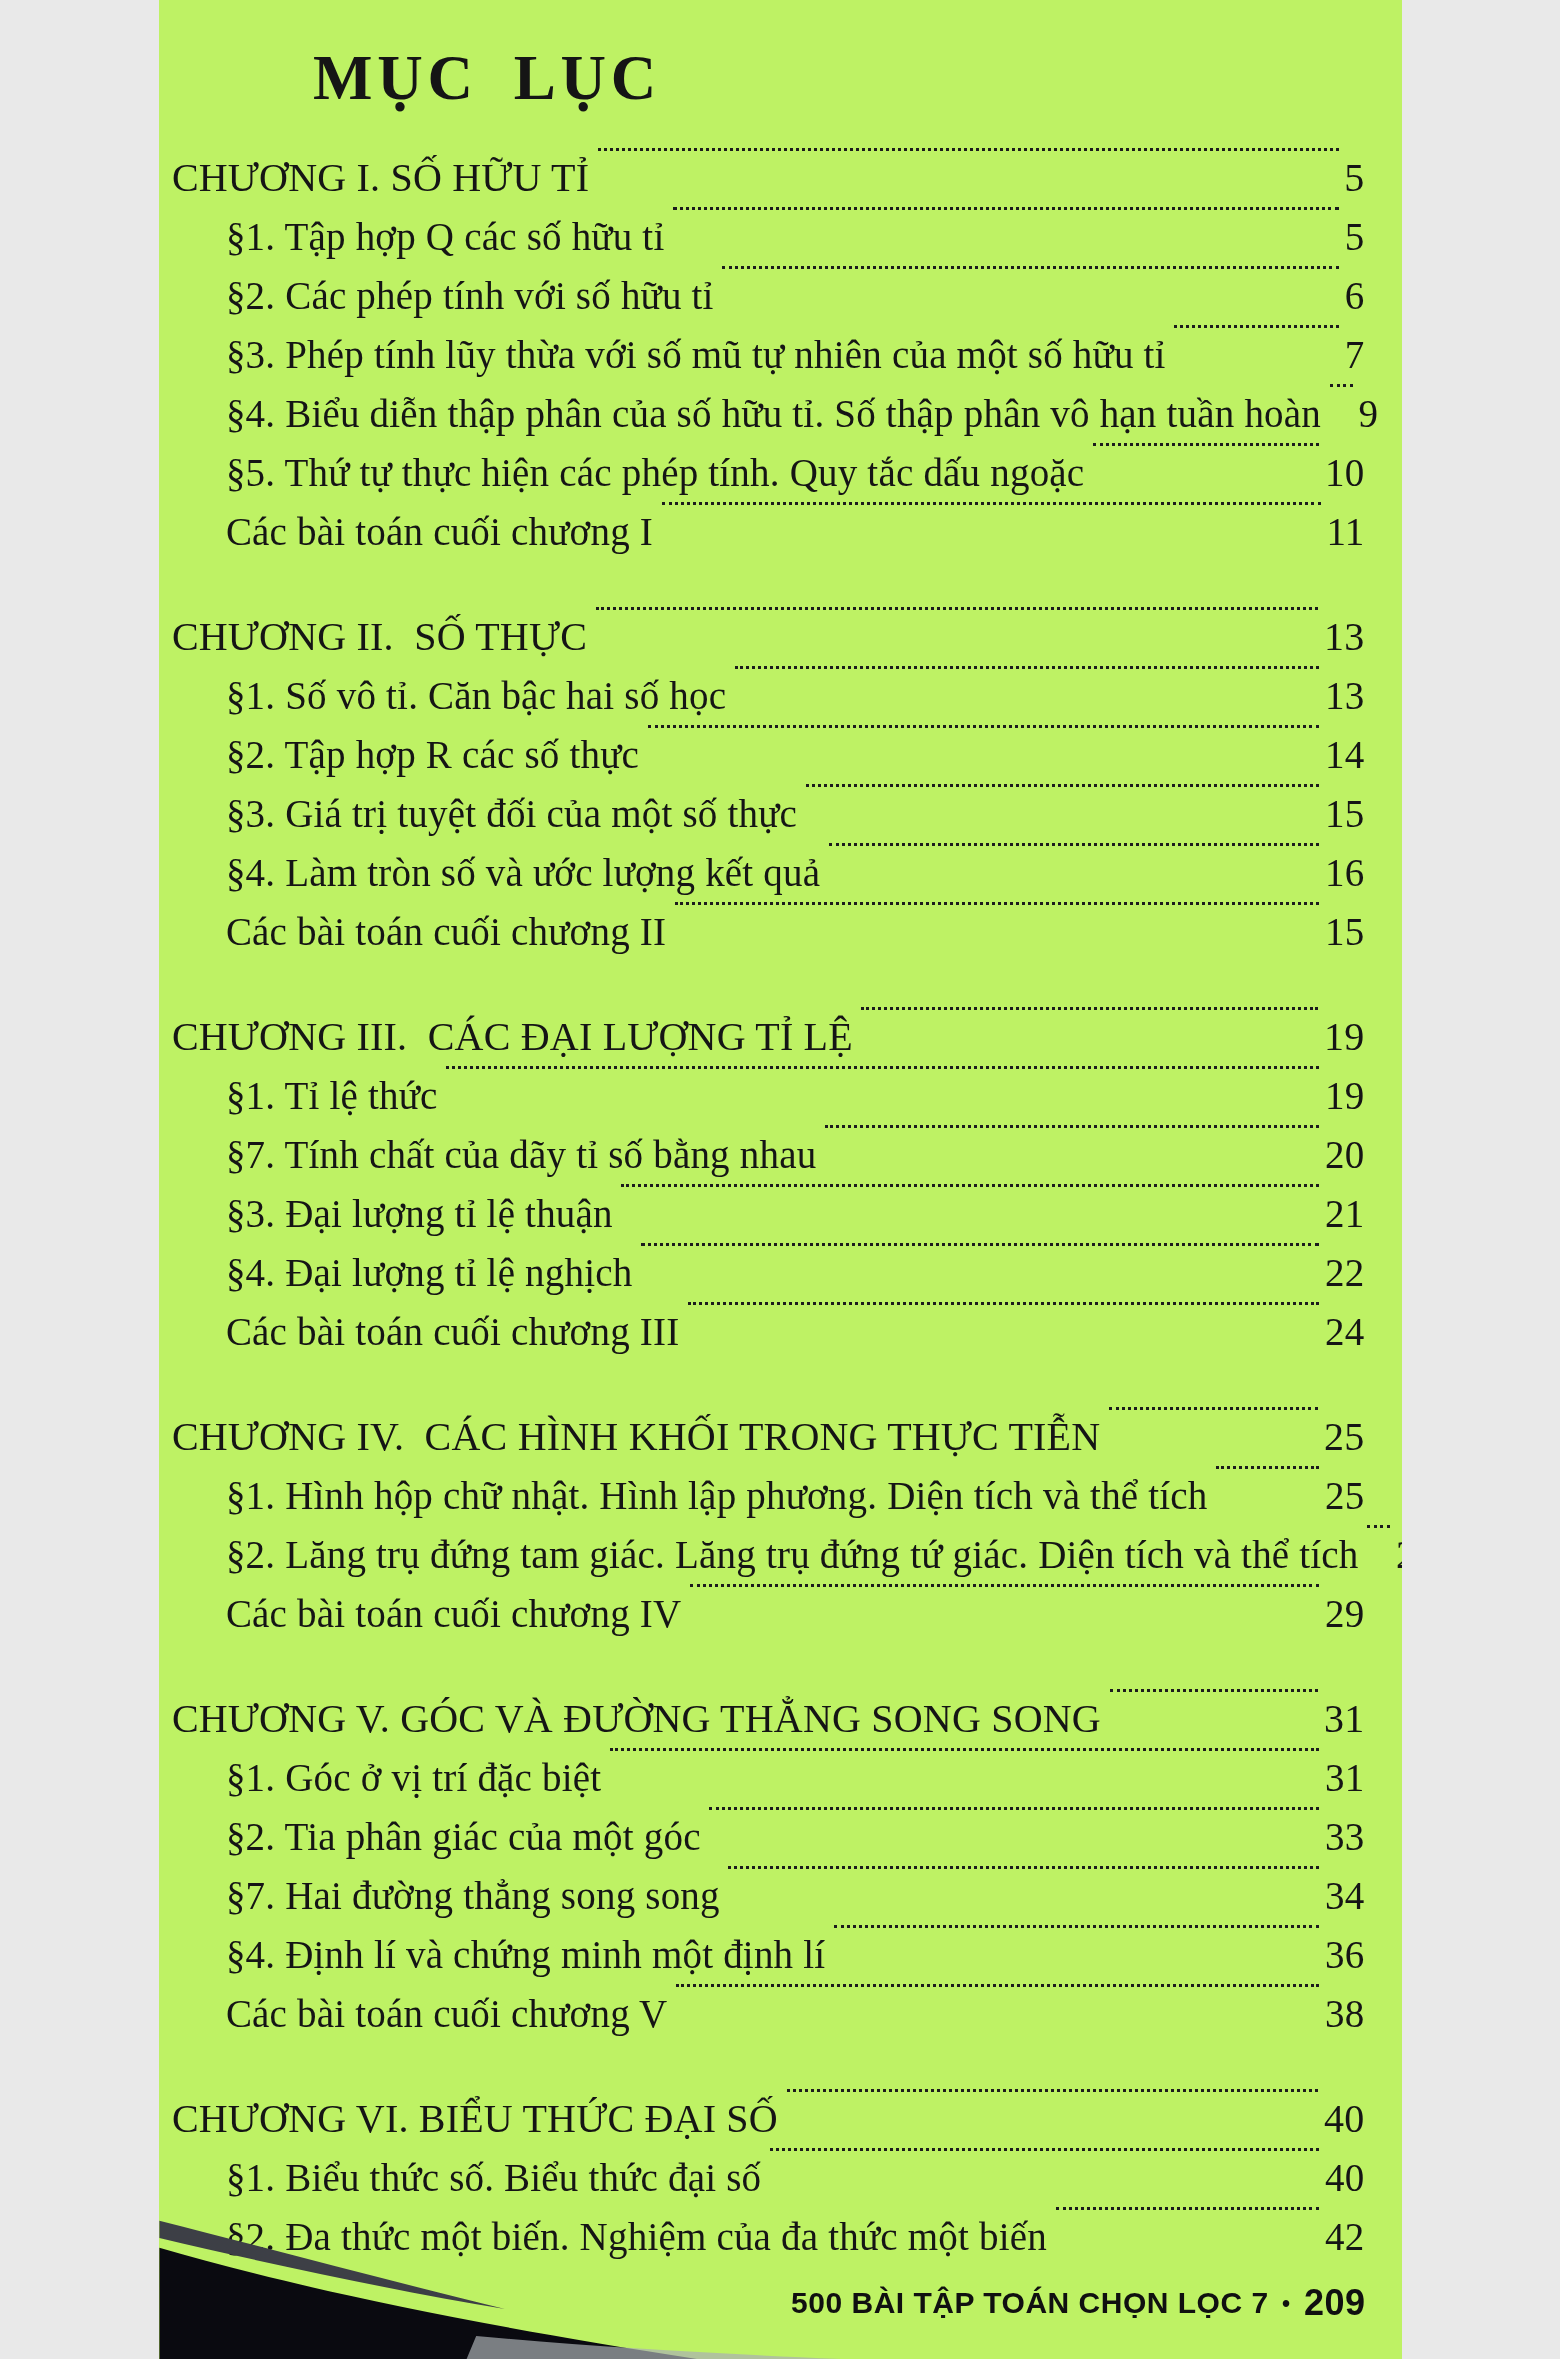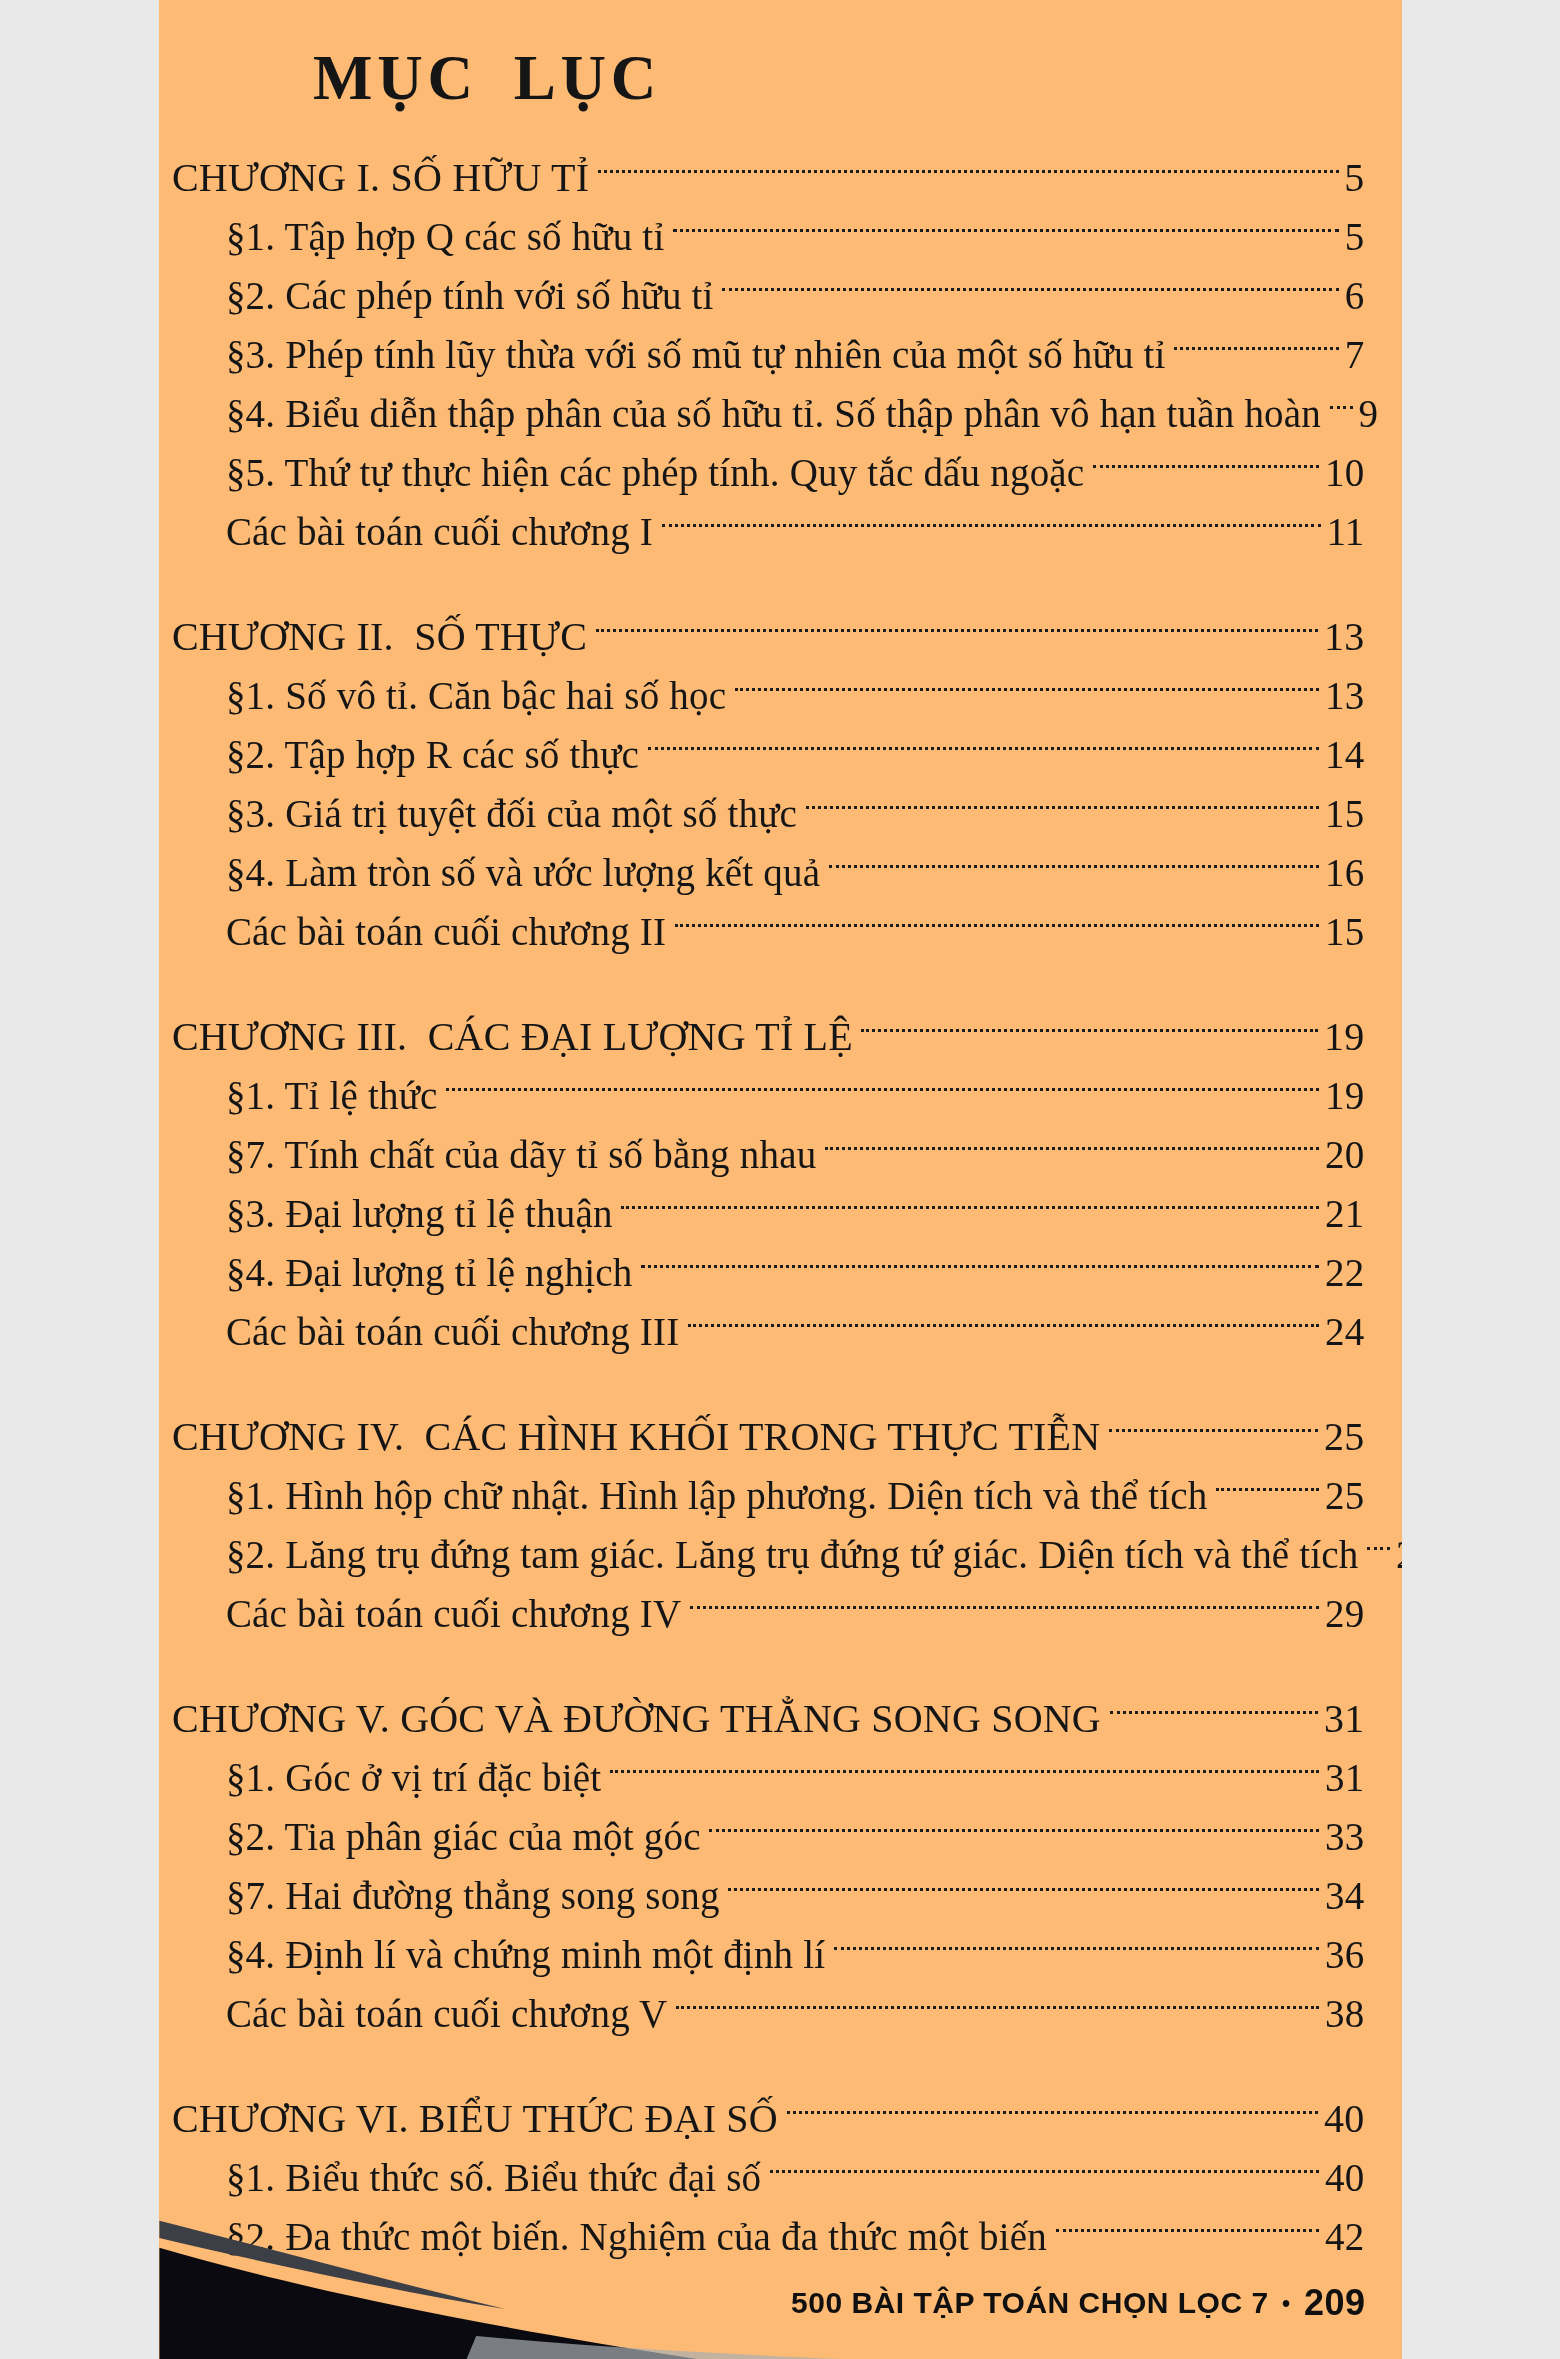--- a/index.html
+++ b/index.html
@@ -1,21 +1,21 @@
 <!DOCTYPE html>
 <html><head>
 <meta charset="utf-8">
 <style>
   * { box-sizing: border-box; }
   html, body { margin: 0; padding: 0; background: #e9e9e9; }
   .page {
     width: 1243px;
     height: 2359px;
     margin: 0 auto;
-    background: #fdba74;
+    background: #bef264;
     position: relative;
     overflow: hidden;
     font-family: "Liberation Serif", "DejaVu Serif", serif;
     color: #151515;
   }
   .page-title {
     margin: 0;
     padding-top: 42px;
     text-align: center;
     font-size: 63px;
@@ -25,21 +25,21 @@
     transform: translateX(-293px);
     white-space: pre;
   }
   .toc {
     padding: 33px 37px 0 13.4px;
   }
   .chapter { margin-bottom: 46px; }
   .chapter:last-child { margin-bottom: 0; }
   .toc-row {
     display: flex;
-    align-items: center;
+    align-items: flex-start;
     line-height: 59px;
     font-size: 39px;
     letter-spacing: 0.2px;
   }
   .toc-row.chapter-heading { font-size: 40px; }
   .toc-title { white-space: pre; }
   .toc-row.section-row .toc-title { padding-left: 54px; }
   .toc-leader {
     flex: 1 1 auto;
     min-width: 23px;

